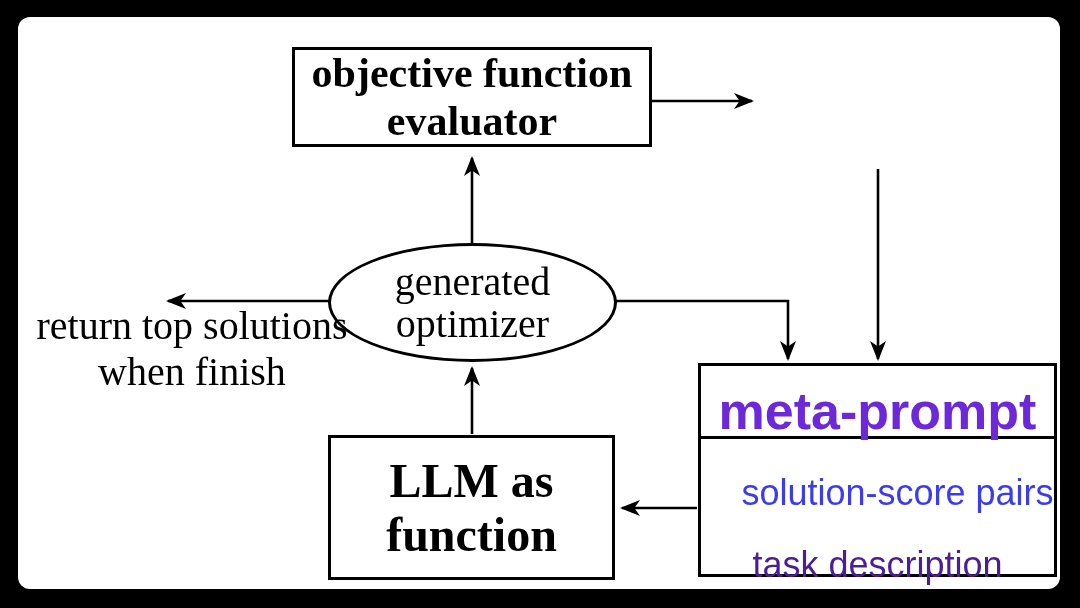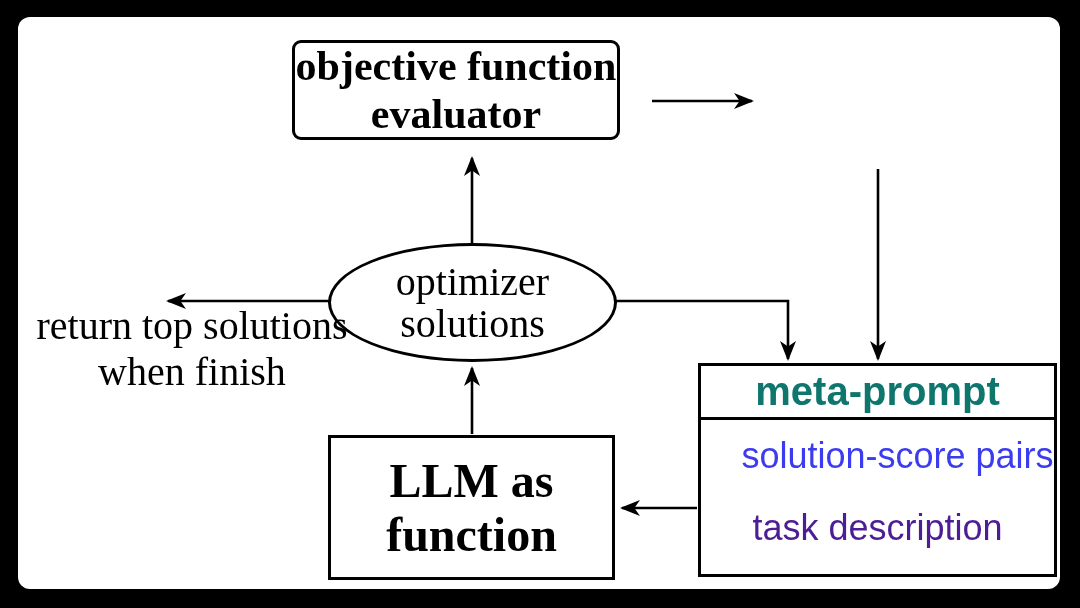--- a/index.html
+++ b/index.html
@@ -10,37 +10,37 @@
   .panel{
     position:absolute;left:18px;top:17px;width:1042px;height:572px;
     background:#fff;border-radius:12px;
   }
   .connectors{position:absolute;left:0;top:0;width:1080px;height:608px;pointer-events:none;}
   .node{
     position:absolute;box-sizing:border-box;background:#fff;border:3px solid #000;
     display:flex;align-items:center;justify-content:center;text-align:center;color:#000;
   }
   .ellipse{border-radius:50%;}
-  #evaluator{left:292px;top:40px;width:328px;height:100px;font-weight:bold;font-size:42px;line-height:1.15;border-radius:9px;}
+  #evaluator{left:292px;top:47px;width:360px;height:100px;font-weight:bold;font-size:42px;line-height:1.15;}
   #evaluator .lbl{width:340px;}
   #scores{left:757px;top:32px;width:241px;height:135px;font-size:40px;}
   #generated{left:328px;top:243px;width:289px;height:119px;font-size:40px;line-height:1.05;}
   #generated .lbl{width:220px;}
   #llm{left:328px;top:435px;width:287px;height:145px;font-weight:bold;font-size:48px;line-height:1.12;}
   #llm .lbl{width:240px;}
   #meta{left:698px;top:363px;width:359px;height:214px;display:block;}
   .meta-header{
     box-sizing:border-box;height:54px;border-bottom:3px solid #000;
     display:flex;align-items:center;justify-content:center;
-    font-family:"Liberation Sans", sans-serif;font-weight:bold;font-size:40px;color:#0f766e;
+    font-family:"Liberation Sans", sans-serif;font-weight:bold;font-size:52px;color:#6d28d9;margin-top:19px;
   }
   .meta-item{
     font-family:"Liberation Sans", sans-serif;font-size:36px;line-height:40px;text-align:center;
   }
-  .item-blue{color:#3b3bf0;margin-top:16px;padding-left:40px;}
+  .item-blue{color:#3b3bf0;margin-top:34px;padding-left:40px;}
   .item-red{color:#4c1d95;margin-top:32px;}
   .note{
     position:absolute;left:27px;top:303px;width:330px;text-align:center;
     font-size:40px;line-height:1.15;color:#000;
   }
 </style>
 </head>
 <body>
 
 <div class="stage">
@@ -60,21 +60,21 @@
     <path d="M697,508 H622" stroke="#000" stroke-width="2.6" fill="none" marker-end="url(#ah)"></path>
     <path d="M472,434 V368" stroke="#000" stroke-width="2.6" fill="none" marker-end="url(#ah)"></path>
   </svg>
 
   <div class="node" id="evaluator">
     <span class="lbl">objective function evaluator</span>
   </div>
 
 
   <div class="node ellipse" id="generated">
-    <span class="lbl">optimizer solutions</span>
+    <span class="lbl">generated optimizer</span>
   </div>
 
   <div class="note">return top solutions when finish</div>
 
   <div class="node" id="llm">
     <span class="lbl">LLM as function</span>
   </div>
 
   <div class="node" id="meta">
     <div class="meta-header">meta-prompt</div>

